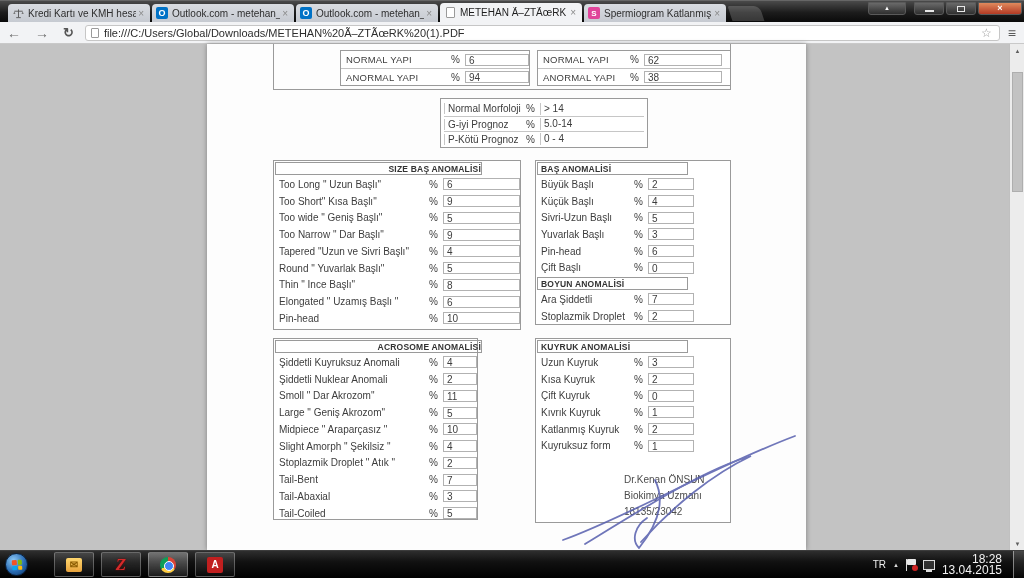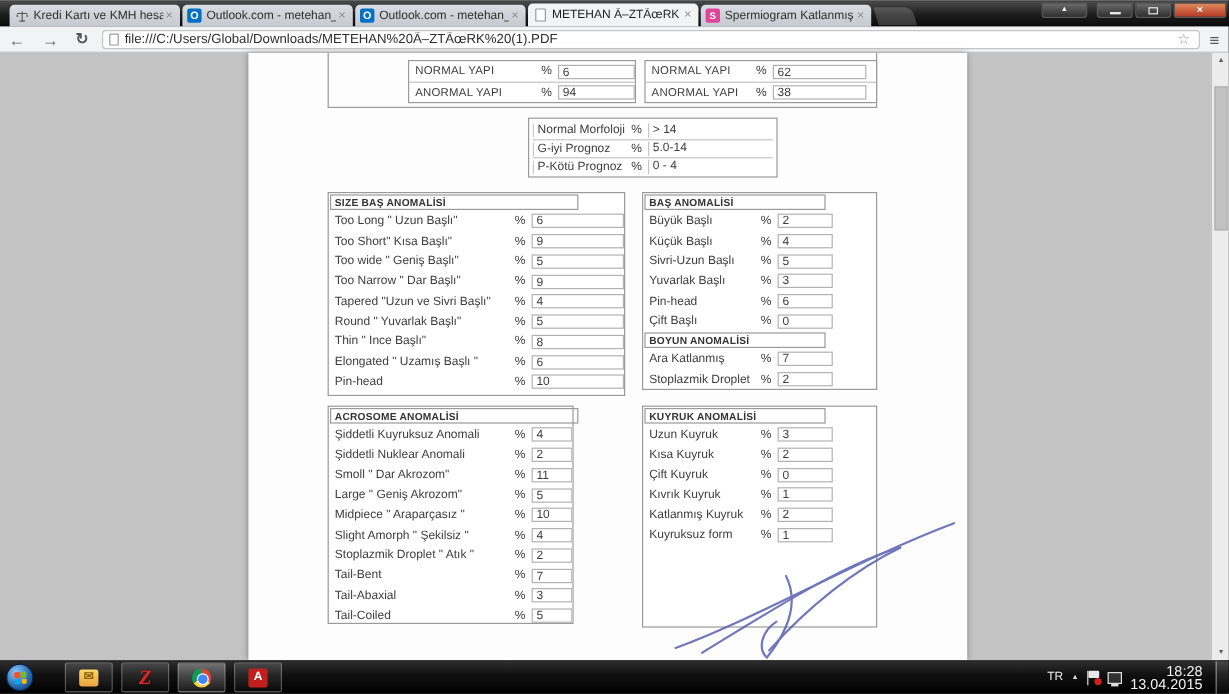--- a/index.html
+++ b/index.html
@@ -84,21 +84,21 @@
   .morph .frow { height:15px; }
   .morph .frow + .frow { border-top:1px solid #c6c6c6; }
   .morph .flabel { flex:0 0 82px; border-left:1px solid #c6c6c6; padding-left:3px; }
   .morph .fval { width:102px; border:none; border-left:1px solid #c6c6c6; }
 
   .sec { background:#fff; }
   .sec-header { margin:1px; height:13px; border:1px solid #9a9a9a; font-size:8.5px; font-weight:bold;
                 line-height:12px; padding-left:3px; letter-spacing:0.2px; color:#333; }
   .size-sec { left:66px; top:116px; width:248px; height:170px; }
   .acro-sec { left:66px; top:294px; width:205px; height:182px; }
-  .size-sec .sec-header, .acro-sec .sec-header { width:207px; }
+  .size-sec .sec-header, .acro-sec .sec-header { width:207px;text-align:right; }
   .size-sec .frow, .acro-sec .frow { height:16.75px; }
   .size-sec .flabel, .acro-sec .flabel { flex:0 0 155px; }
   .size-sec .fval, .acro-sec .fval { width:77px; }
 
   .bas-sec { left:328px; top:116px; width:196px; height:165px; }
   .kuyruk-sec { left:328px; top:294px; width:196px; height:185px; }
   .bas-sec .sec-header, .kuyruk-sec .sec-header { width:151px; }
   .bas-sec .frow, .kuyruk-sec .frow { height:16.7px; }
   .bas-sec .flabel, .kuyruk-sec .flabel { flex:0 0 98px; }
   .bas-sec .fval, .kuyruk-sec .fval { width:46px; }
@@ -360,21 +360,21 @@
               <div class="frow">
                 <span class="flabel">Çift  Başlı</span>
                 <span class="fpct">%</span>
                 <span class="fval">0</span>
               </div>
             </div>
           <div class="sec-header">BOYUN  ANOMALİSİ</div>
           <div>
 
               <div class="frow">
-                <span class="flabel">Ara Katlanmış</span>
+                <span class="flabel">Ara Şiddetli</span>
                 <span class="fpct">%</span>
                 <span class="fval">7</span>
               </div>
 
               <div class="frow">
                 <span class="flabel">Stoplazmik Droplet</span>
                 <span class="fpct">%</span>
                 <span class="fval">2</span>
               </div>
             </div>
@@ -479,20 +479,25 @@
                 <span class="fpct">%</span>
                 <span class="fval">2</span>
               </div>
 
               <div class="frow">
                 <span class="flabel">Kuyruksuz form</span>
                 <span class="fpct">%</span>
                 <span class="fval">1</span>
               </div>
             </div>
+          <div class="sig-block">
+            <div>Dr.Kenan ÖNSUN</div>
+            <div>Biokimya Uzmanı</div>
+            <div>18135/23042</div>
+          </div>
         </div>
 
         <svg class="signature-svg" viewBox="0 0 250 128">
           <g fill="none" stroke="#575fae" stroke-width="1.8" stroke-linecap="round" opacity="0.85">
             <path d="M 8,118 C 70,96 160,44 240,14"></path>
             <path d="M 30,122 C 92,84 152,46 196,34 C 158,52 118,84 86,120"></path>
             <path d="M 100,58 C 112,82 100,106 84,126 C 76,118 80,104 92,96"></path>
           </g>
         </svg>
 

